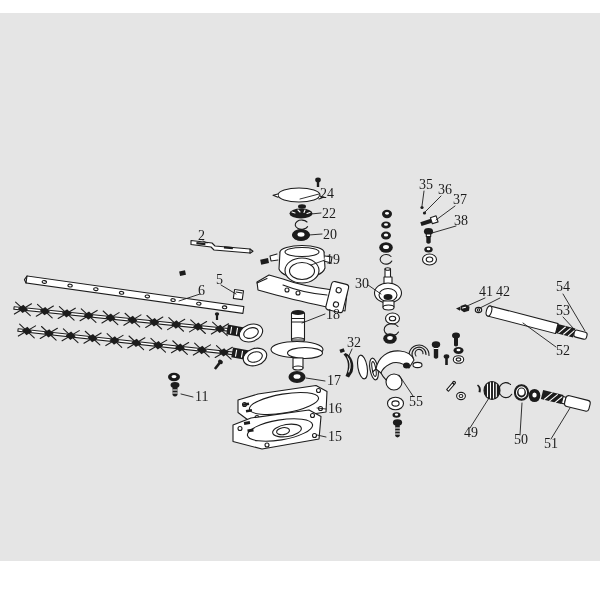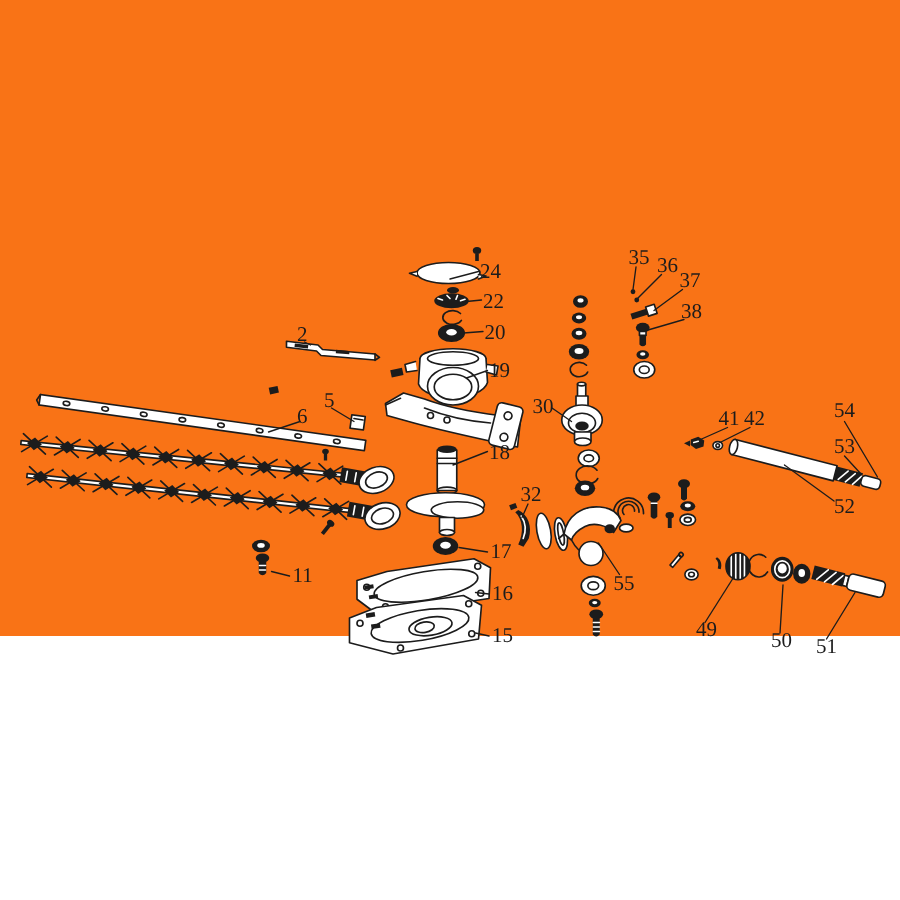--- a/index.html
+++ b/index.html
@@ -1,16 +1,16 @@
 <!DOCTYPE html>
 <html style="--ink: #1c1c1c;"><head>
 <meta charset="utf-8">
 <style>
   html,body{margin:0;padding:0;background:#fff;width:600px;height:600px;overflow:hidden;}
-  .stage{width:600px;height:424px;background:#f97316;position:relative;}
+  .stage{width:600px;height:548px;background:#e5e5e5;position:relative;margin-top:13px;}
   svg{display:block;}
   .wh{fill:#ffffff;stroke:var(--ink,#1c1c1c);stroke-width:1.1;}
   .ln{fill:none;stroke:var(--ink,#1c1c1c);stroke-width:1.1;}
   .dk{fill:var(--ink,#1c1c1c);stroke:none;}
   .whl{fill:none;stroke:#ffffff;stroke-width:1.1;}
   .lead{stroke:var(--ink,#1c1c1c);stroke-width:0.9;fill:none;}
   text.plbl{font-family:"Liberation Serif", serif;font-size:14px;fill:var(--ink,#1c1c1c);}
   *{stroke-linecap:round;stroke-linejoin:round;}
 </style>
 </head>

